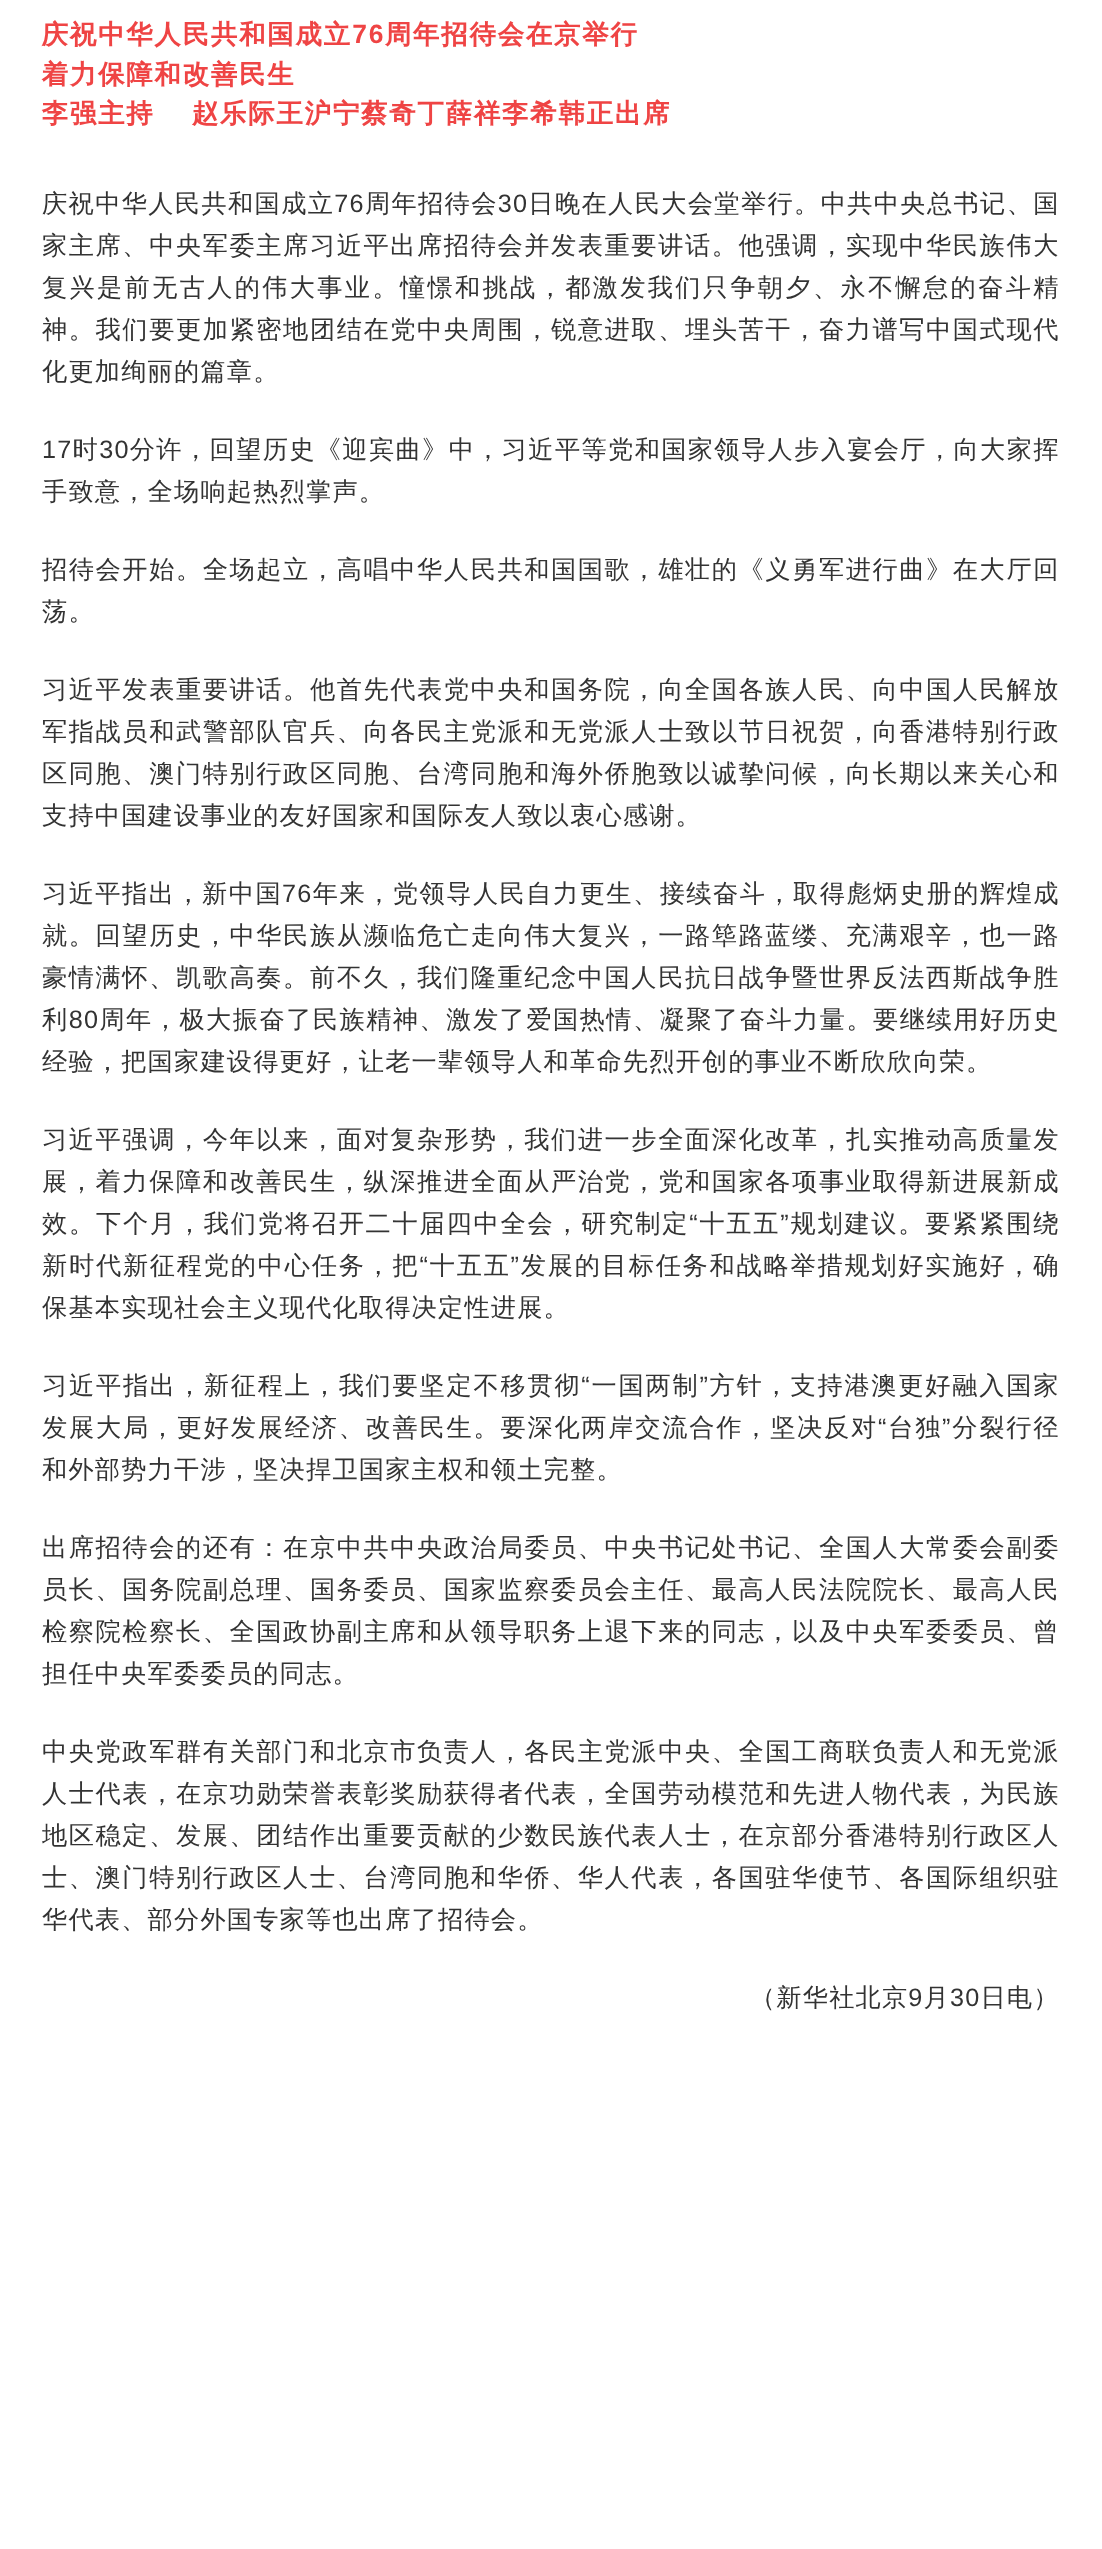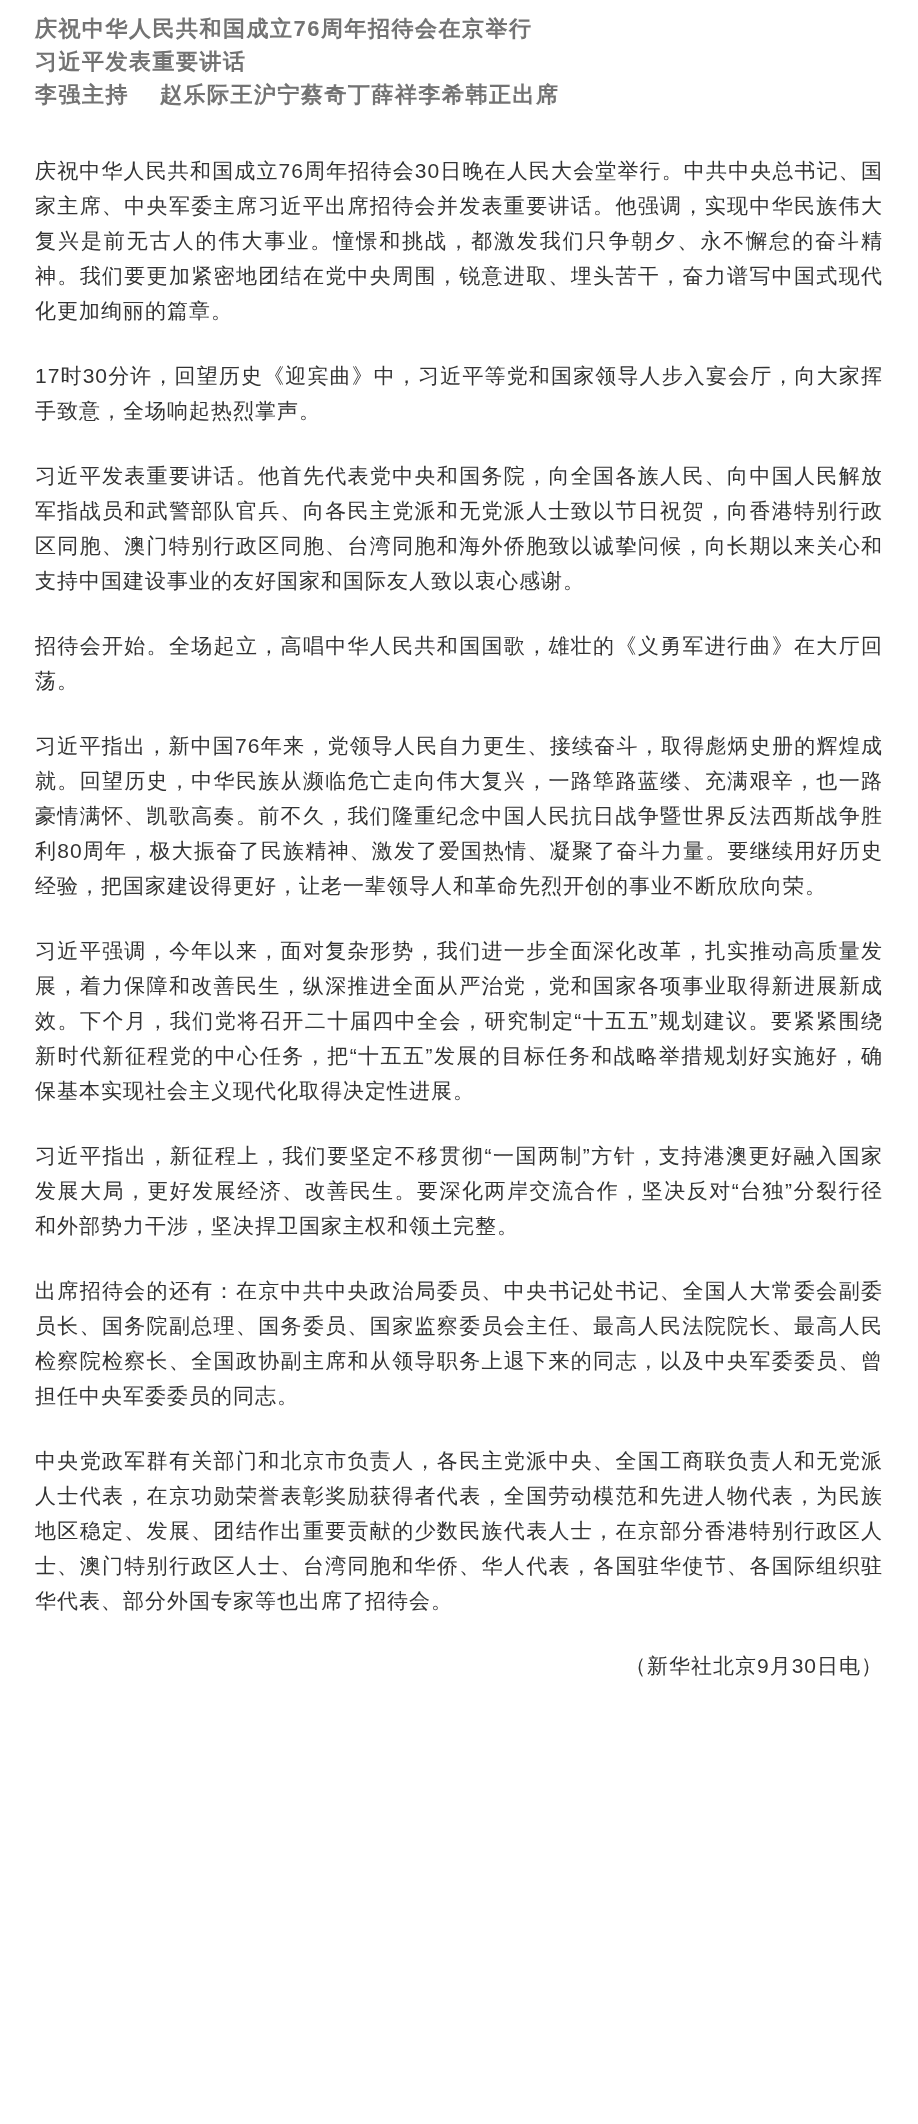--- a/index.html
+++ b/index.html
@@ -17,21 +17,21 @@
     min-height: 2124px;
     padding: 12px 35px 14px 35px;
     background: #ffffff;
   }
   .article-title {
     margin: 0 0 42px 0;
     font-size: 22px;
     font-weight: bold;
     line-height: 33px;
     letter-spacing: 1.5px;
-    color: #737373;
+    color: #ef4444;
   }
   .title-line {
     white-space: pre-wrap;
   }
   .article-body p {
     margin: 2px 0 30px 0;
     font-size: 21px;
     line-height: 35px;
     letter-spacing: 1px;
     color: #333333;
@@ -45,30 +45,30 @@
   }
 </style>
 </head>
 <body>
 
 <div class="page">
 
   <header>
     <h1 class="article-title">
       <div class="title-line">庆祝中华人民共和国成立76周年招待会在京举行</div>
-      <div class="title-line">习近平发表重要讲话</div>
+      <div class="title-line">着力保障和改善民生</div>
       <div class="title-line">李强主持　 赵乐际王沪宁蔡奇丁薛祥李希韩正出席</div>
     </h1>
   </header>
 
   <main class="article-body">
     <p>庆祝中华人民共和国成立76周年招待会30日晚在人民大会堂举行。中共中央总书记、国家主席、中央军委主席习近平出席招待会并发表重要讲话。他强调，实现中华民族伟大复兴是前无古人的伟大事业。憧憬和挑战，都激发我们只争朝夕、永不懈怠的奋斗精神。我们要更加紧密地团结在党中央周围，锐意进取、埋头苦干，奋力谱写中国式现代化更加绚丽的篇章。</p>
     <p>17时30分许，回望历史《迎宾曲》中，习近平等党和国家领导人步入宴会厅，向大家挥手致意，全场响起热烈掌声。</p>
+    <p>招待会开始。全场起立，高唱中华人民共和国国歌，雄壮的《义勇军进行曲》在大厅回荡。</p>
     <p>习近平发表重要讲话。他首先代表党中央和国务院，向全国各族人民、向中国人民解放军指战员和武警部队官兵、向各民主党派和无党派人士致以节日祝贺，向香港特别行政区同胞、澳门特别行政区同胞、台湾同胞和海外侨胞致以诚挚问候，向长期以来关心和支持中国建设事业的友好国家和国际友人致以衷心感谢。</p>
-    <p>招待会开始。全场起立，高唱中华人民共和国国歌，雄壮的《义勇军进行曲》在大厅回荡。</p>
     <p>习近平指出，新中国76年来，党领导人民自力更生、接续奋斗，取得彪炳史册的辉煌成就。回望历史，中华民族从濒临危亡走向伟大复兴，一路筚路蓝缕、充满艰辛，也一路豪情满怀、凯歌高奏。前不久，我们隆重纪念中国人民抗日战争暨世界反法西斯战争胜利80周年，极大振奋了民族精神、激发了爱国热情、凝聚了奋斗力量。要继续用好历史经验，把国家建设得更好，让老一辈领导人和革命先烈开创的事业不断欣欣向荣。</p>
     <p>习近平强调，今年以来，面对复杂形势，我们进一步全面深化改革，扎实推动高质量发展，着力保障和改善民生，纵深推进全面从严治党，党和国家各项事业取得新进展新成效。下个月，我们党将召开二十届四中全会，研究制定“十五五”规划建议。要紧紧围绕新时代新征程党的中心任务，把“十五五”发展的目标任务和战略举措规划好实施好，确保基本实现社会主义现代化取得决定性进展。</p>
     <p>习近平指出，新征程上，我们要坚定不移贯彻“一国两制”方针，支持港澳更好融入国家发展大局，更好发展经济、改善民生。要深化两岸交流合作，坚决反对“台独”分裂行径和外部势力干涉，坚决捍卫国家主权和领土完整。</p>
     <p>出席招待会的还有：在京中共中央政治局委员、中央书记处书记、全国人大常委会副委员长、国务院副总理、国务委员、国家监察委员会主任、最高人民法院院长、最高人民检察院检察长、全国政协副主席和从领导职务上退下来的同志，以及中央军委委员、曾担任中央军委委员的同志。</p>
     <p>中央党政军群有关部门和北京市负责人，各民主党派中央、全国工商联负责人和无党派人士代表，在京功勋荣誉表彰奖励获得者代表，全国劳动模范和先进人物代表，为民族地区稳定、发展、团结作出重要贡献的少数民族代表人士，在京部分香港特别行政区人士、澳门特别行政区人士、台湾同胞和华侨、华人代表，各国驻华使节、各国际组织驻华代表、部分外国专家等也出席了招待会。</p>
     <p class="byline">（新华社北京9月30日电）</p>
   </main>
 
 </div>
 

